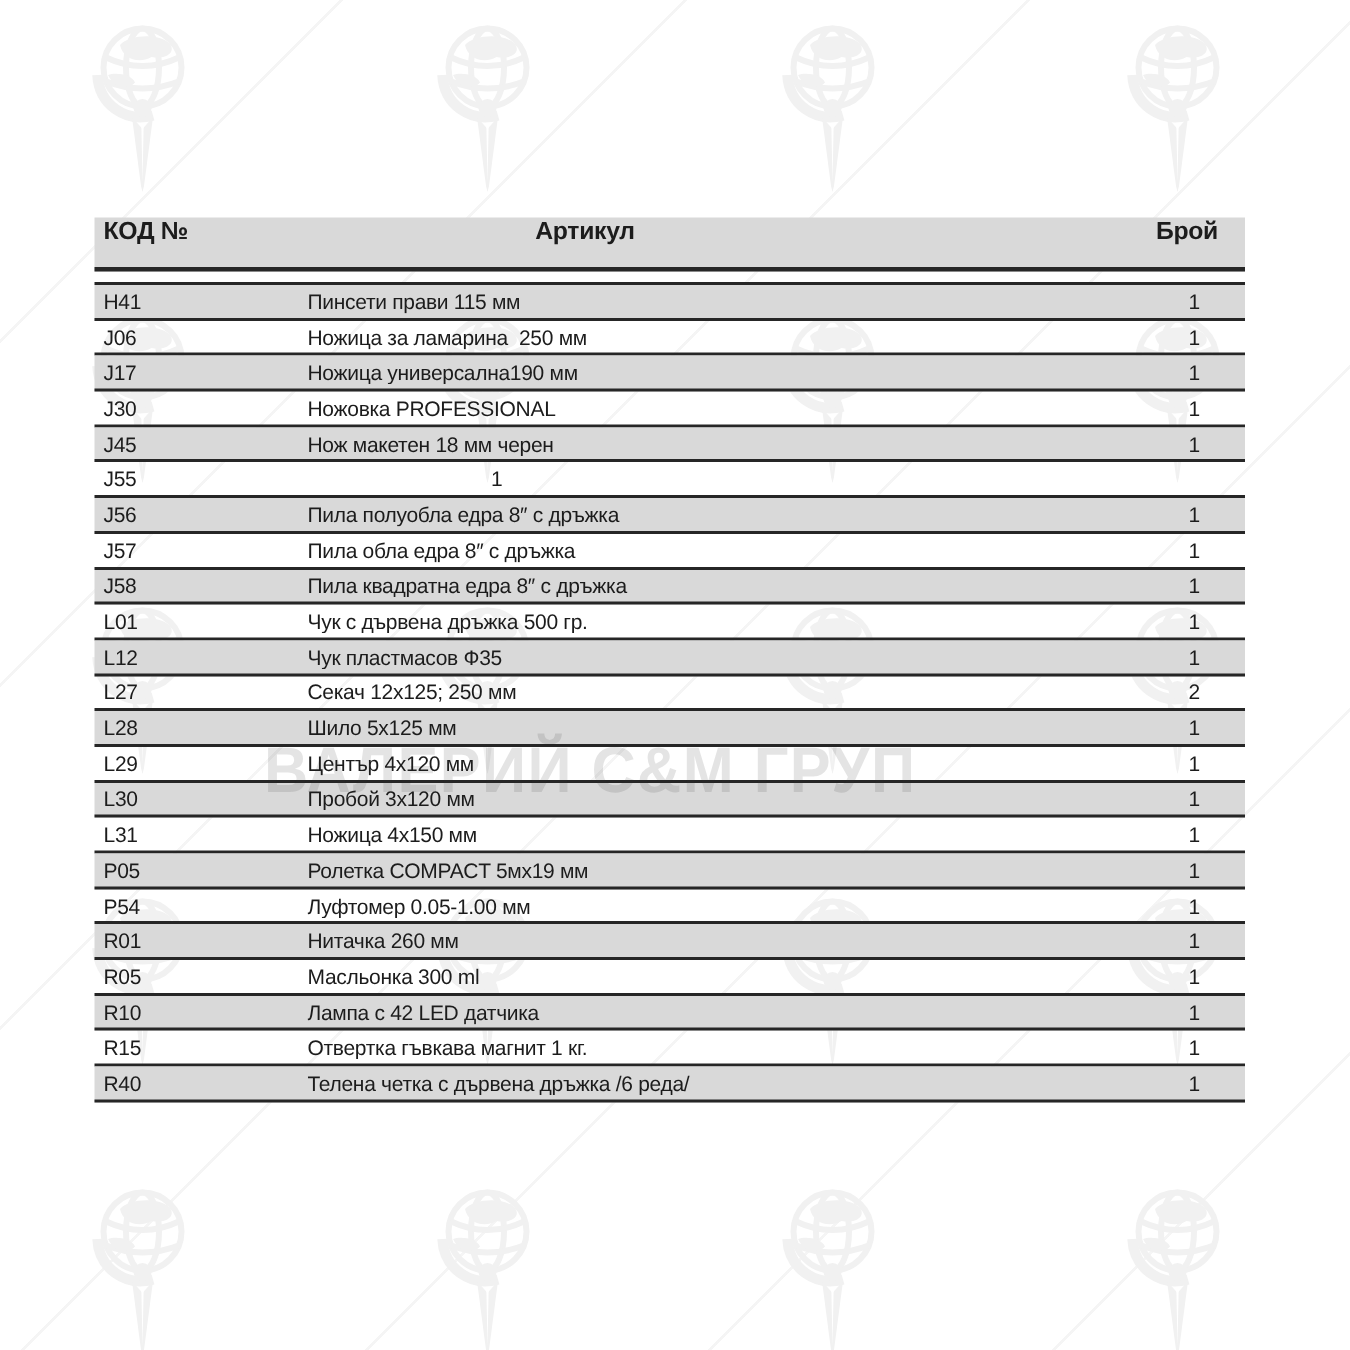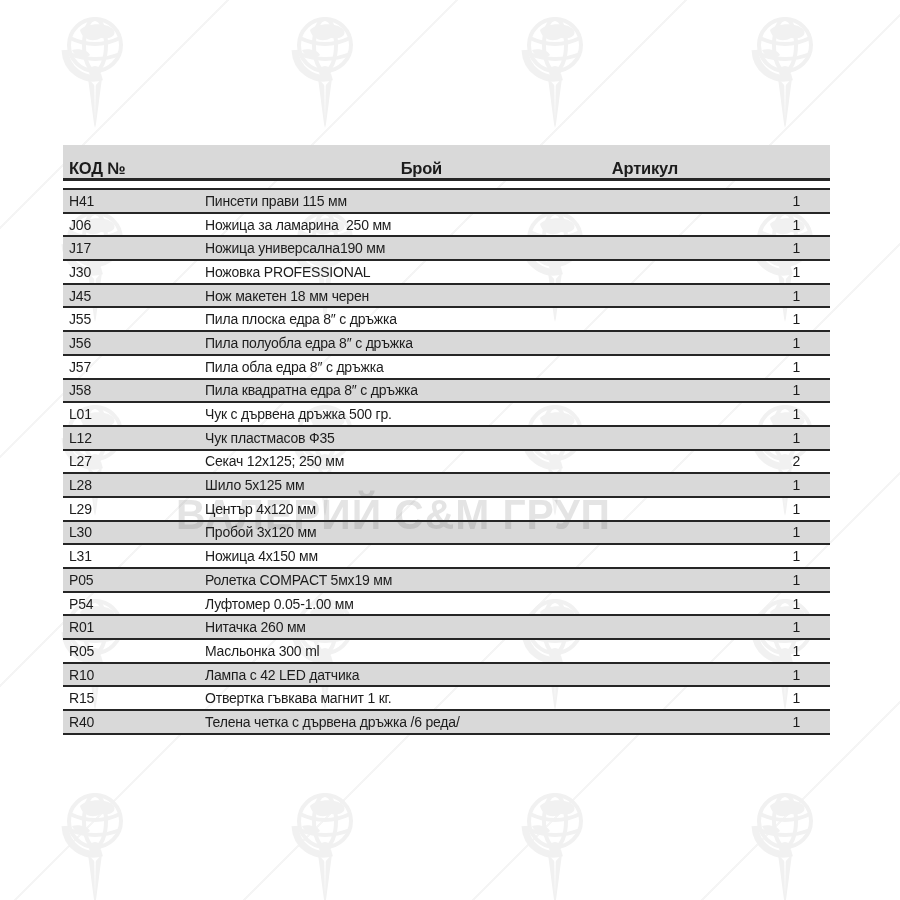--- a/index.html
+++ b/index.html
@@ -21,21 +21,21 @@
   }
   .watermarks { position:absolute; inset:0; }
   .globe { position:absolute; }
 
   
   .table {
     position:absolute; left:63px; top:145px; width:767px;
     font-size:14px; letter-spacing:-0.2px;
   }
   .thead {
-    display:flex; align-items:flex-end;
+    display:flex; align-items:flex-start;
     height:36px;
     background:#d9d9d9;
     border-bottom:3px solid #262626;
     font-weight:bold; font-size:16.5px;
   }
   .head-gap { height:7px; }
   .tbody { border-top:2px solid #262626; }
   .row {
     display:flex; align-items:center;
     height:23.7px;
@@ -345,22 +345,22 @@
           <path d="M15,40 C16,60 34,72 52,67" fill="none" stroke="#f1f1f1" stroke-width="7"></path>
           <circle cx="45" cy="62" r="6" fill="#f1f1f1"></circle>
           <path fill="#f1f1f1" d="M38,68 L44,114 L45,118 L46,114 L52,68 L45,76 Z"></path>
           <path fill="#ffffff" d="M44.2,72 L45,112 L45.8,72 Z"></path>
         </svg></div>
     </div>
 
   <div class="table">
     <div class="thead">
       <div class="cell code">КОД №</div>
+      <div class="cell article">Артикул</div>
       <div class="cell count">Брой</div>
-      <div class="cell article">Артикул</div>
     </div>
     <div class="head-gap"></div>
     <div class="tbody">
   <div class="row">
     <div class="cell code">H41</div>
     <div class="cell article">Пинсети прави 115 мм</div>
     <div class="cell count">1</div>
   </div>
 
   <div class="row">
@@ -382,21 +382,20 @@
   </div>
 
   <div class="row">
     <div class="cell code">J45</div>
     <div class="cell article">Нож макетен 18 мм черен</div>
     <div class="cell count">1</div>
   </div>
 
   <div class="row">
     <div class="cell code">J55</div>
-    <div class="cell article">Пила плоска едра 8″ с дръжка</div>
     <div class="cell count">1</div>
   </div>
 
   <div class="row">
     <div class="cell code">J56</div>
     <div class="cell article">Пила полуобла едра 8″ с дръжка</div>
     <div class="cell count">1</div>
   </div>
 
   <div class="row">

